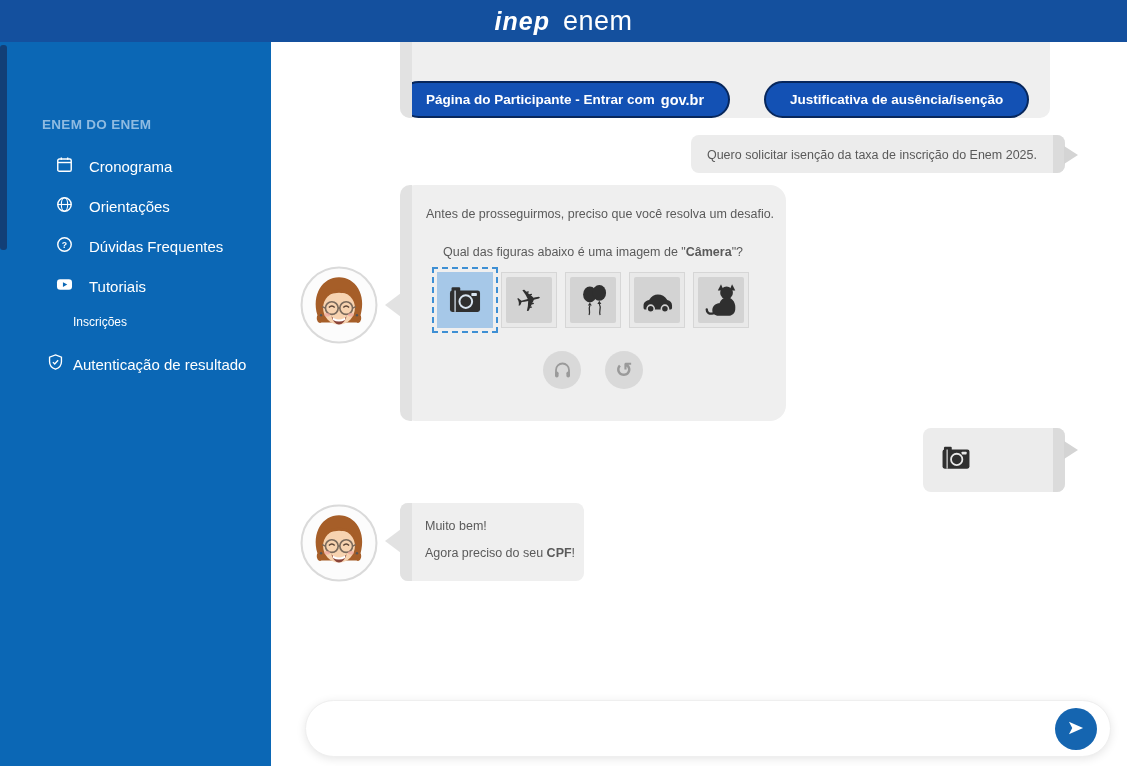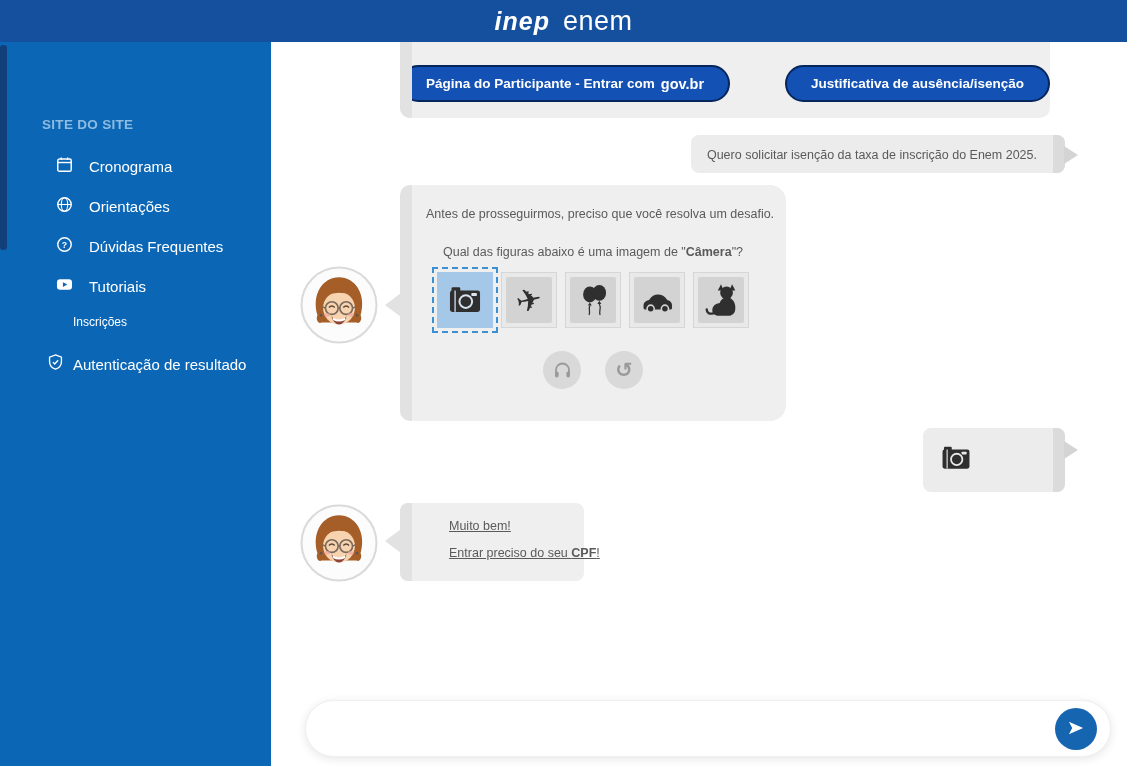--- a/index.html
+++ b/index.html
@@ -40,21 +40,21 @@
   .bubble-user { position:absolute; background:#ECECEC; border-radius:8px; }
   .bubble-user::before { content:""; position:absolute; right:0; top:0; bottom:0;
     width:12px; background:#DBDBDB; border-radius:0 8px 8px 0; }
   .tail-right { position:absolute; right:-13px; width:0; height:0;
     border-top:9px solid transparent; border-bottom:9px solid transparent;
     border-left:14px solid #D4D4D4; }
   .chat-text { color:#5A5A5A; font-size:12.5px; white-space:nowrap; }
 
   
   .top-bubble { left:129px; top:0; width:650px; height:76px; border-radius:0 0 10px 10px;
-    display:flex; align-items:flex-end; justify-content:space-between; gap:34px; padding-bottom:16px; }
+    display:flex; align-items:flex-end; justify-content:flex-start; gap:34px; }
   .top-bubble::before { border-radius:0 0 0 10px; }
   .pill-btn { height:37px; border-radius:19px; background:#1351B4; color:#fff;
     border:2px solid #07275C; font-size:13.5px; font-weight:600; padding:0 24px;
     display:flex; align-items:center; white-space:nowrap; cursor:pointer;
     font-family:"Liberation Sans",sans-serif; }
   .pill-btn b { margin-left:6px; font-size:14.5px; }
 
   
   .user-msg1 { top:93px; right:62px; height:38px; line-height:38px; padding:0 28px 0 16px; }
   .user-msg1 .tail-right { top:11px; }
@@ -85,21 +85,21 @@
 
   
   .user-msg2 { top:386px; right:62px; width:142px; height:64px;
     display:flex; align-items:center; padding-left:16px; }
   .user-msg2 .tail-right { top:13px; }
 
   
   .bot-reply { left:129px; top:461px; width:184px; height:78px; border-radius:8px; }
   .bot-reply::before { border-radius:8px 0 0 8px; }
   .bot-reply .tail-left { top:26px; }
-  .bot-reply .chat-text { margin-left:49px;text-decoration:underline; }
+  .bot-reply .chat-text { margin-left:25px; }
   .bot-reply .l1 { margin-top:16px; }
   .bot-reply .l2 { margin-top:13px; }
 
   
   .input-bar { position:absolute; left:34px; top:658px; width:806px; height:57px;
     background:#fff; border:1px solid #EFEFEF; border-radius:29px;
     box-shadow:0 2px 10px rgba(0,0,0,0.10); }
   .chat-input { position:absolute; left:22px; top:4px; width:700px; height:47px;
     border:none; outline:none; font-size:14px; background:transparent;
     font-family:"Liberation Sans",sans-serif; }
@@ -116,21 +116,21 @@
 
   <div class="header">
     <div class="logo">
       <span class="logo-inep">inep</span>
       <span class="logo-enem">enem</span>
     </div>
   </div>
 
   <div class="sidebar">
     <div class="side-scroll"></div>
-    <div class="side-title">SITE DO SITE</div>
+    <div class="side-title">ENEM DO ENEM</div>
 
     <div class="side-item">
       <span>
         <svg width="19" height="19" viewBox="0 0 24 24">
             <rect x="3.5" y="5" width="17" height="15.5" rx="2" fill="none" stroke="#fff" stroke-width="1.8"></rect>
             <path d="M3.5 9.5 h17" stroke="#fff" stroke-width="1.8"></path>
             <path d="M8 3 v3 M16 3 v3" stroke="#fff" stroke-width="1.8"></path>
           </svg>
       </span>
       <span>Cronograma</span>
@@ -315,21 +315,21 @@
     <div class="avatar" style="left:29px; top:462px;">
       <svg width="78" height="78" viewBox="0 0 76 76">
           <use href="#avatar-art"></use>
         </svg>
     </div>
 
     <div class="bubble-bot bot-reply">
       <span class="tail-left"></span>
       <div class="chat-text l1">Muito bem!</div>
       <div class="chat-text l2">
-        <span>Entrar preciso do seu </span><b>CPF</b><span>!</span>
+        <span>Agora preciso do seu </span><b>CPF</b><span>!</span>
       </div>
     </div>
 
     <div class="input-bar">
       <input class="chat-input" type="text" value="" style="">
       <button class="send-btn">
         <span>
           <svg width="20" height="20" viewBox="0 0 24 24">
               <path d="M3.5 4.5 L20.5 12 L3.5 19.5 L7.5 12 Z" fill="#fff"></path>
             </svg>

